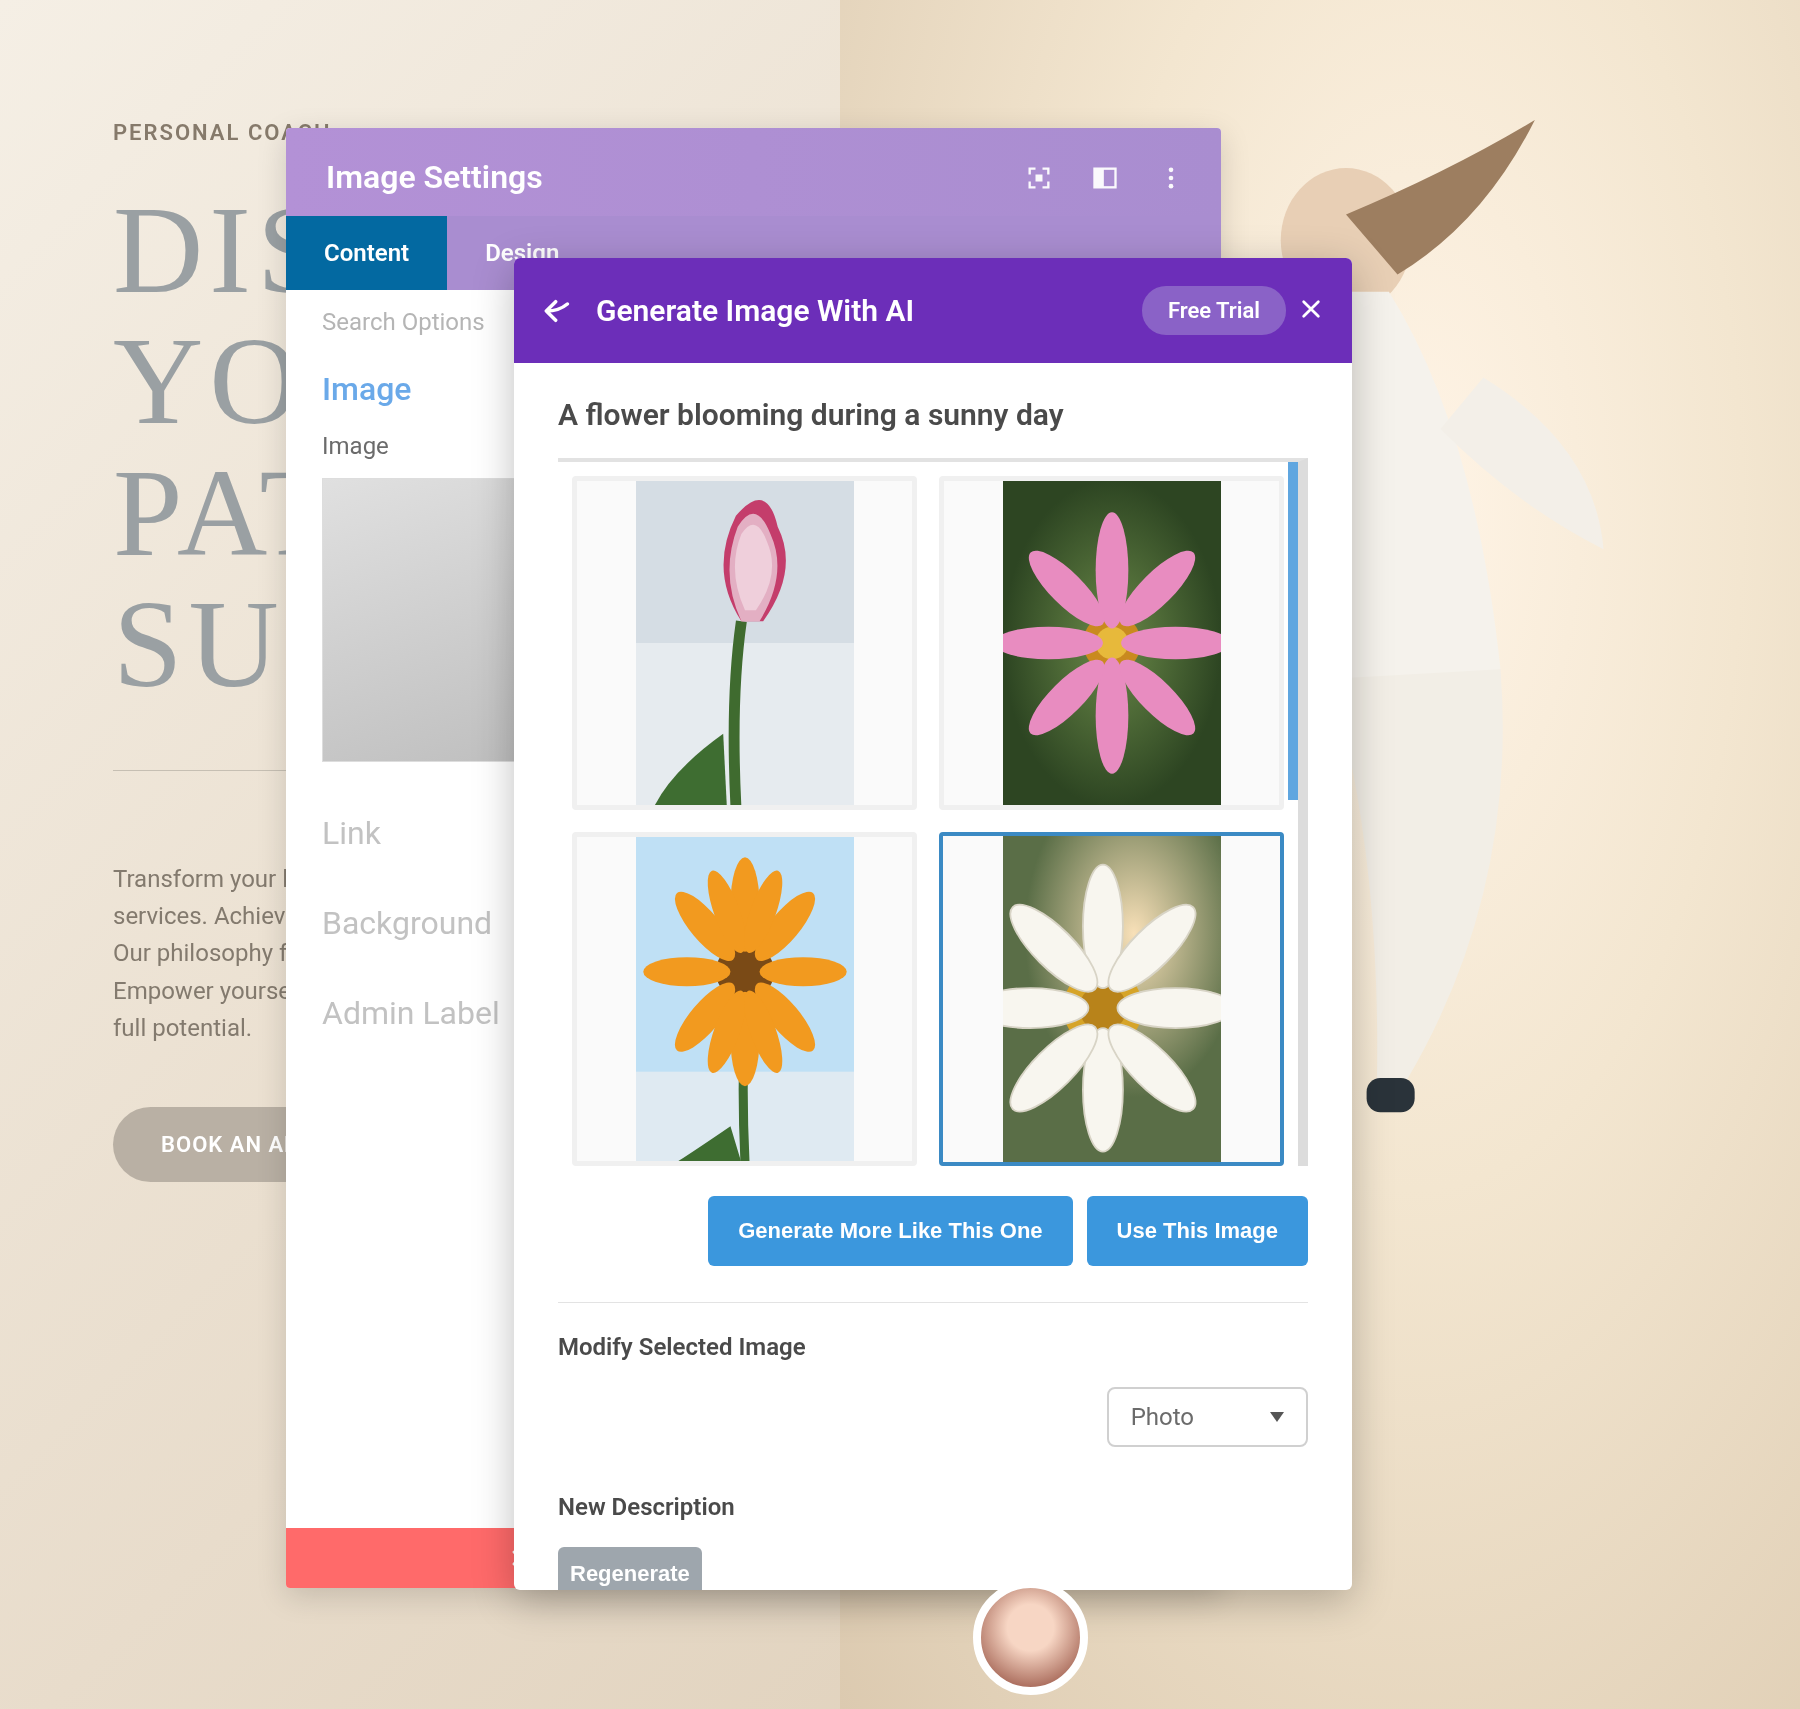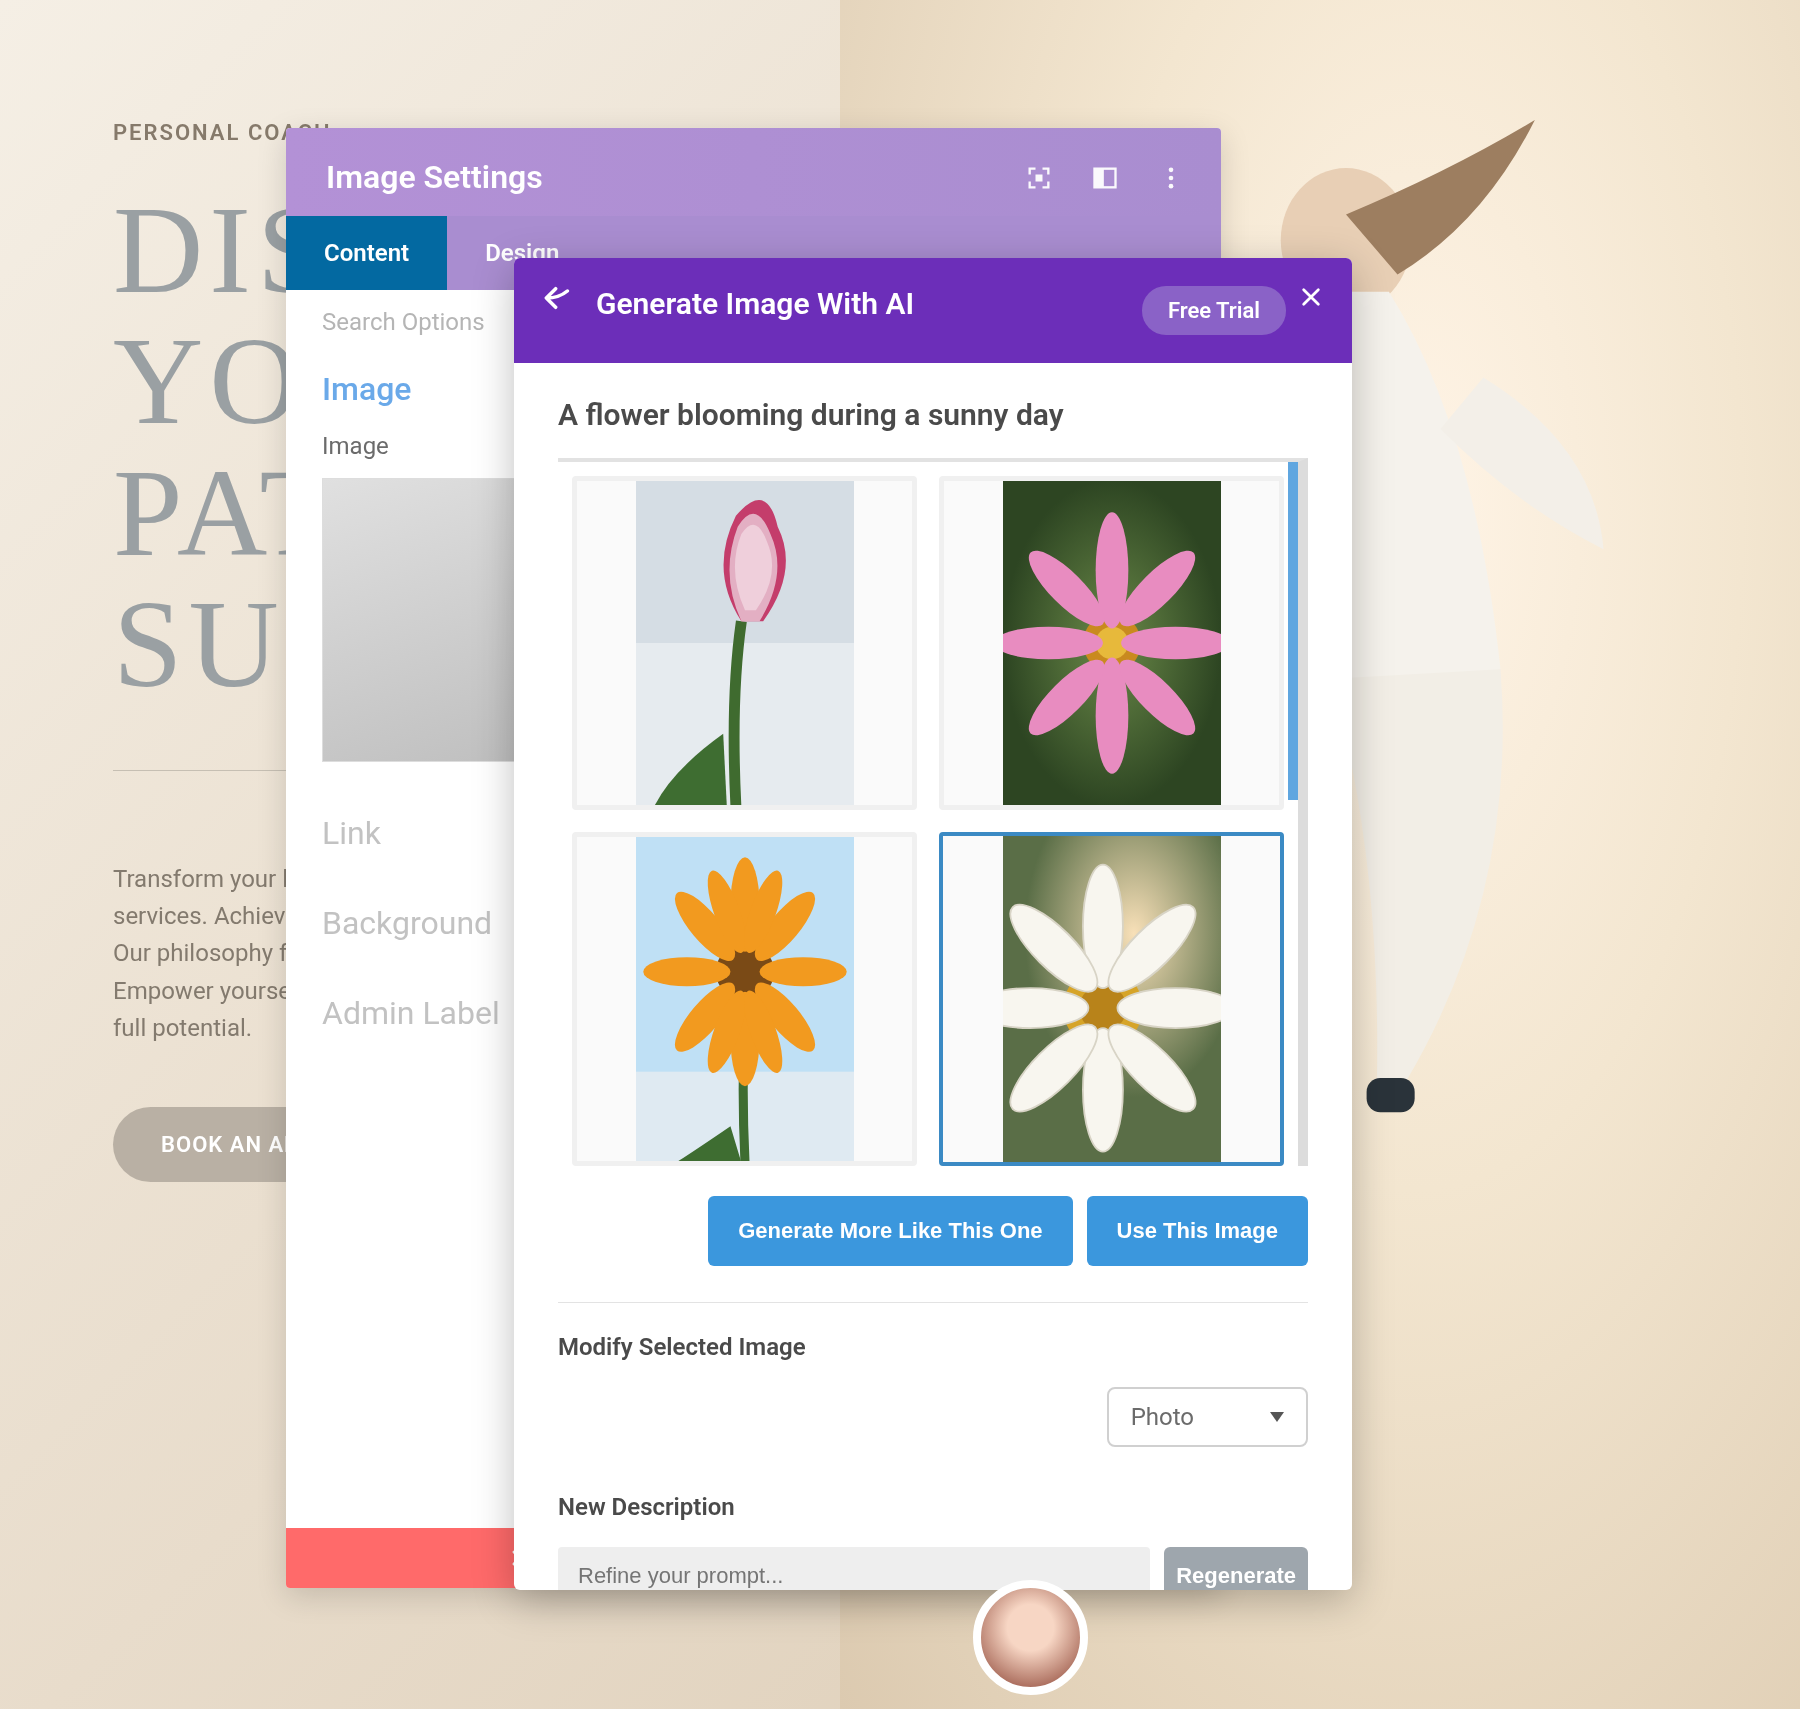--- a/index.html
+++ b/index.html
@@ -102,21 +102,21 @@
   width: 838px; height: 1332px;
   background: #fff;
   border-radius: 6px;
   box-shadow: 0 10px 40px rgba(0,0,0,.25);
   display: flex; flex-direction: column;
 }
 .ai-header {
   background: #6c2eb9;
   color: #fff;
   padding: 28px 30px;
-  display: flex; align-items: flex-start;
+  display: flex; align-items: center;
   border-radius: 6px 6px 0 0;
 }
 .ai-header svg.back { width: 28px; height: 24px; fill: #fff; margin-right: 24px; }
 .ai-title { font-size: 30px; font-weight: 600; flex: 1; }
 .pill {
   background: #8a62c7; color: #fff; font-size: 22px; font-weight: 600;
   padding: 12px 26px; border-radius: 24px; margin-right: 14px;
 }
 .ai-close svg { width: 22px; height: 22px; fill: #fff; }
 
@@ -373,19 +373,18 @@
     <div class="section-label">Modify Selected Image</div>
     <div class="modify-row">
       <div class="select-wrap">
         <span>Photo</span>
         <span class="tri"></span>
       </div>
     </div>
 
     <div class="section-label" style="margin-top:46px">New Description</div>
     <div class="desc-row">
-      <input class="desc-input" placeholder="Refine your prompt..." style="">
       <button class="btn-grey">Regenerate</button>
     </div>
   </div>
 </div>
 
 <div class="avatar"></div>
 
 </body></html>

